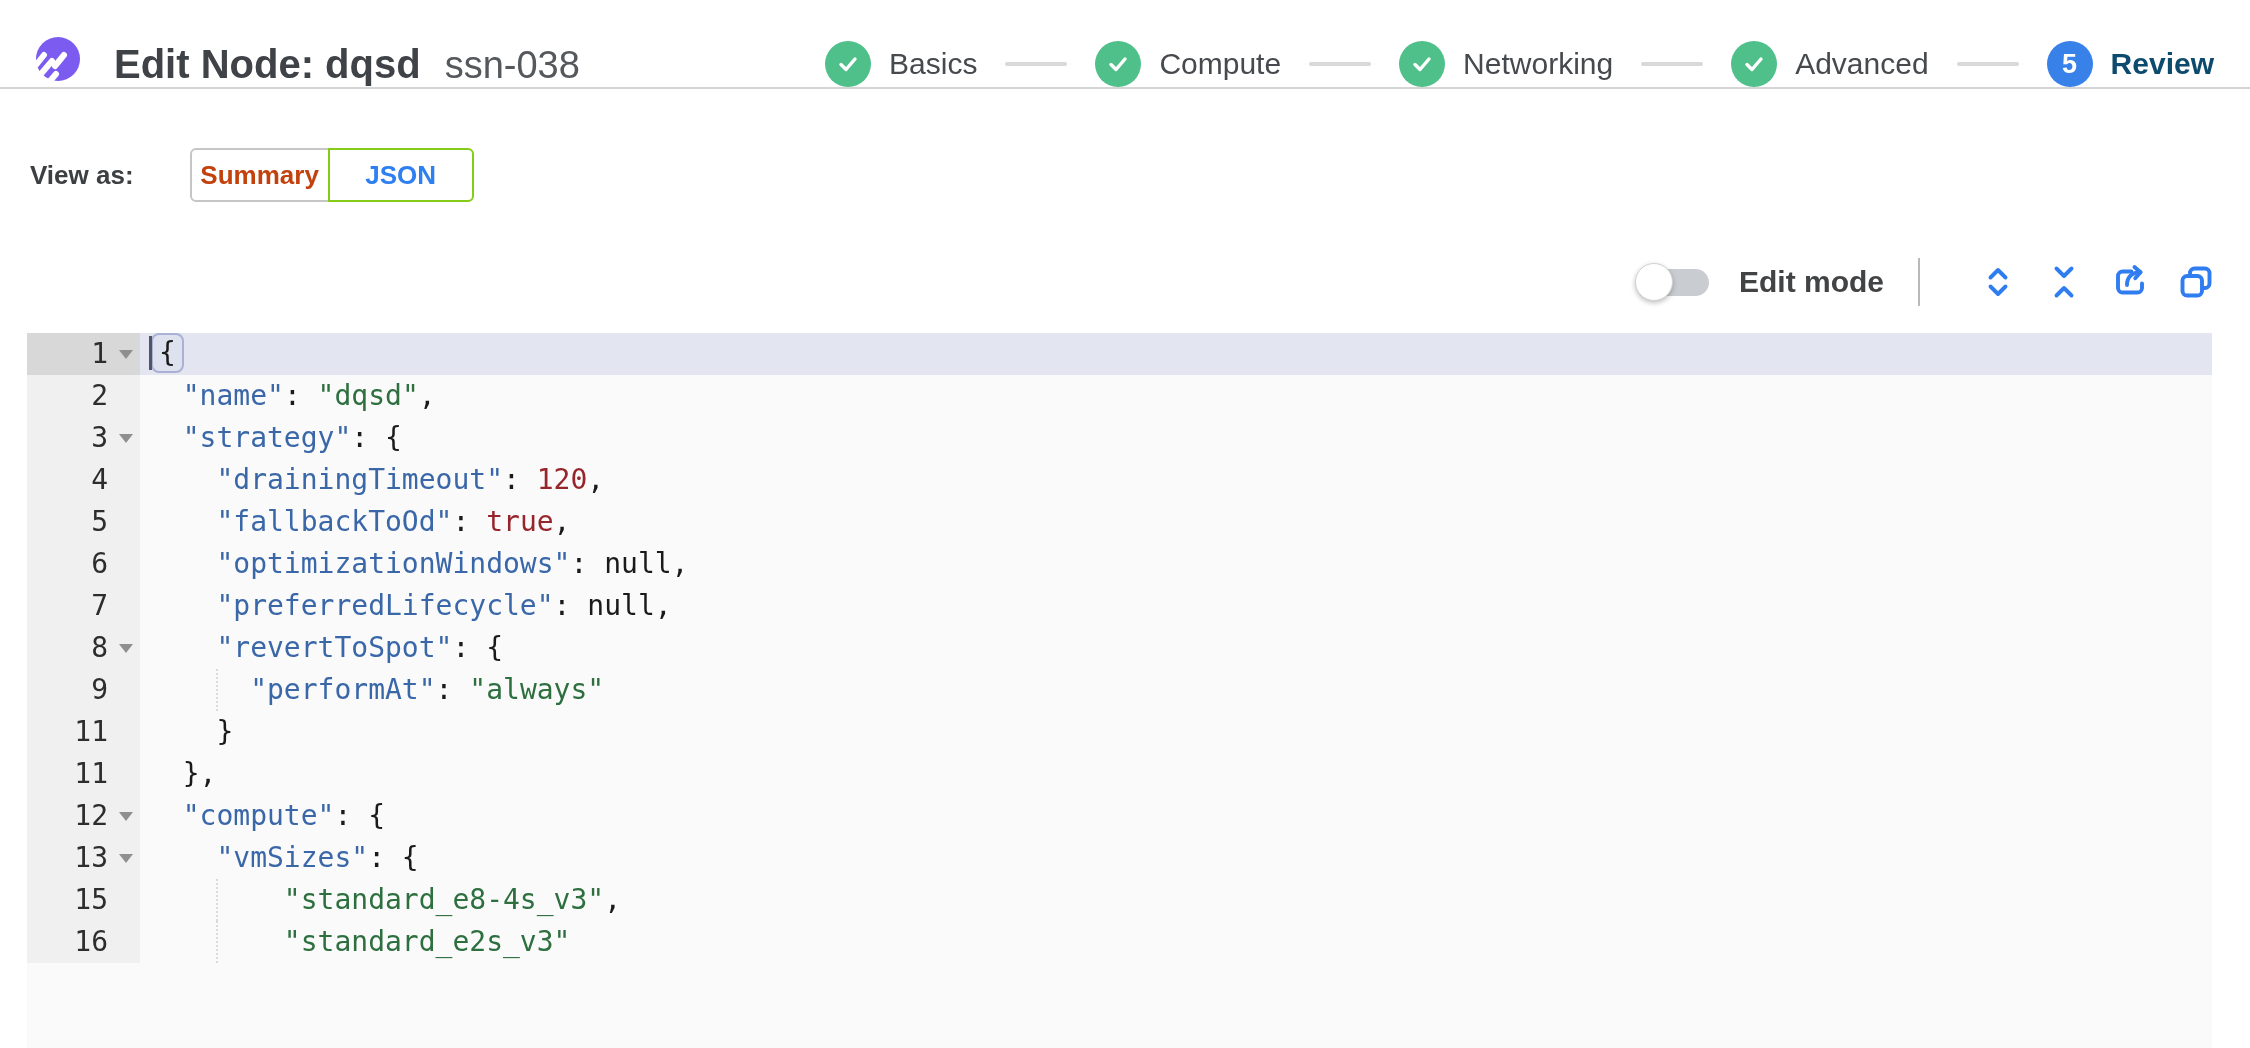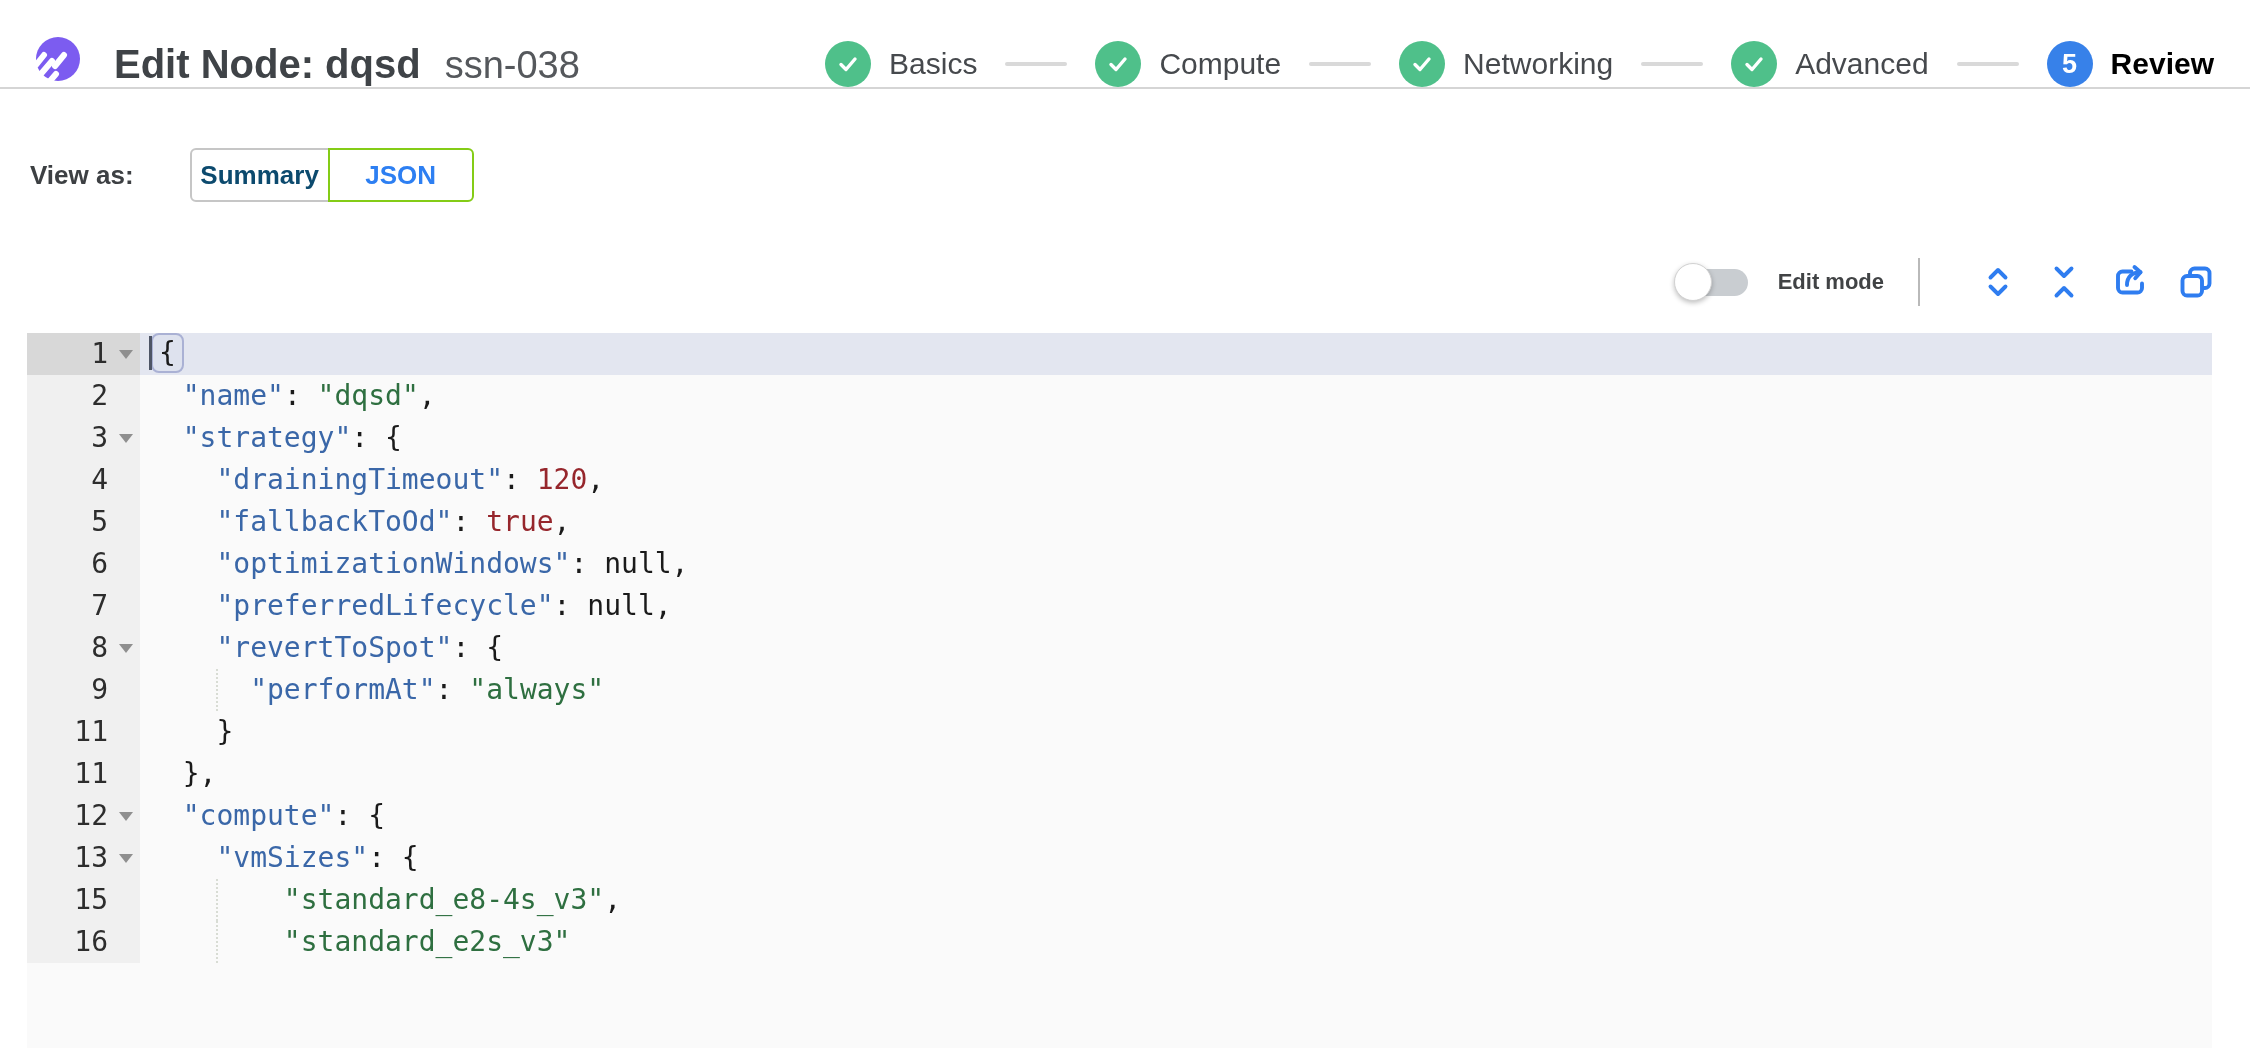--- a/index.html
+++ b/index.html
@@ -17,42 +17,42 @@
               overflow:hidden; width:178px; flex:0 1 auto; }
   .stepper { margin-left:auto; display:flex; align-items:center; padding-right:36px;
              flex:0 0 auto; }
   .step { display:flex; align-items:center; }
   .step-circle { width:46px; height:46px; border-radius:50%; display:flex;
                  align-items:center; justify-content:center; flex:0 0 auto; }
   .step-circle.done { background:#4fc08a; }
   .step-circle.current { background:#3781e9; }
   .step-num { color:#fff; font-size:27px; font-weight:bold; }
   .step-label { font-size:30px; color:#46494d; margin-left:18px; white-space:nowrap; }
-  .step.current .step-label { color:#000000; font-weight:bold; }
+  .step.current .step-label { color:#0c4a6e; font-weight:bold; }
   .connector { width:62px; height:4px; background:#d9d9d9; border-radius:2px; margin:0 28px; }
 
   
   .viewas { position:absolute; top:148px; left:30px; display:flex; align-items:center; }
   .viewas-label { font-size:26px; font-weight:bold; color:#3d4043; margin-right:56px; }
   .seg { display:flex; }
   .seg-btn { height:54px; background:#fff; font-size:26px; font-weight:bold;
              display:flex; align-items:center; justify-content:center; cursor:pointer; }
   .seg-btn.summary { width:140px; border:2px solid #c6c6c6; border-radius:6px 0 0 6px;
-                     color:#0c4a6e; }
+                     color:#c2410c; }
   .seg-btn.json { width:146px; border:2px solid #84cc16; border-radius:0 6px 6px 0;
                   color:#2d7ff2; margin-left:-2px; position:relative; z-index:2; }
 
   
   .etoolbar { position:absolute; top:252px; right:34px; display:flex; align-items:center; height:60px; }
   .toggle { width:70px; height:27px; background:#c9cdd1; border-radius:14px; position:relative;
             cursor:pointer; flex:0 0 auto; }
   .toggle-knob { width:38px; height:38px; border-radius:50%; background:#fff;
                  border:1px solid #d2d2d2; box-shadow:0 2px 5px rgba(0,0,0,.25);
                  position:absolute; left:-4px; top:-6px; }
-  .editmode-label { font-size:22px; font-weight:bold; color:#414345; margin-left:30px; white-space:nowrap; }
+  .editmode-label { font-size:30px; font-weight:bold; color:#414345; margin-left:30px; white-space:nowrap; }
   .vdivider { width:2px; height:48px; background:#b9b9b9; margin:0 32px 0 34px; }
   .icon-btn { width:40px; height:40px; display:flex; align-items:center; justify-content:center;
               margin-left:26px; cursor:pointer; }
   .icon-btn svg { width:36px; height:36px; stroke:#2f7df0; stroke-width:2.6; fill:none;
                   stroke-linecap:round; stroke-linejoin:round; }
 
   
   .editor { position:absolute; top:333px; left:27px; width:2185px; height:715px;
             background:#fafafa; overflow:hidden;
             font-family:"DejaVu Sans Mono", monospace; font-size:28px; }

